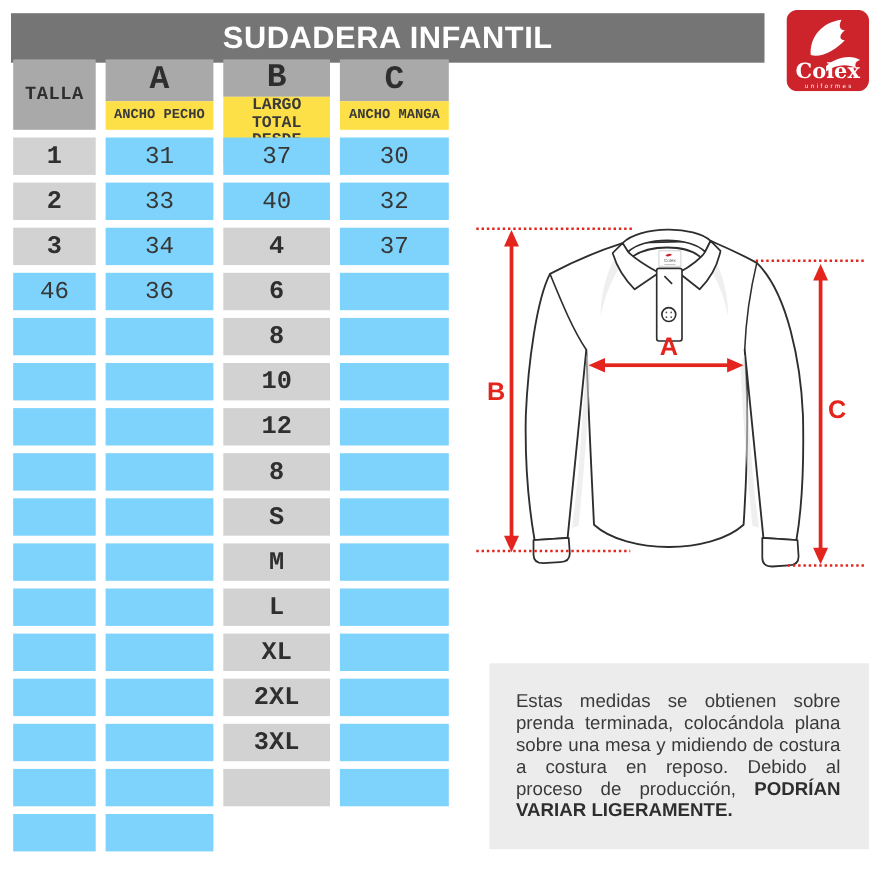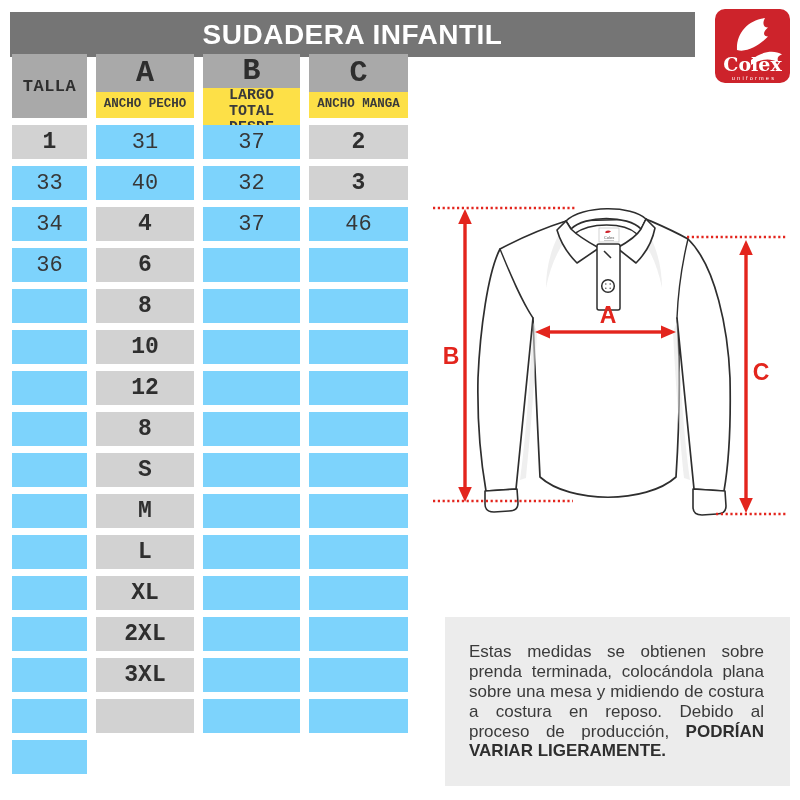--- a/index.html
+++ b/index.html
@@ -33,21 +33,21 @@
     font-weight:bold;font-size:23px;color:#2f2f2f;}
   .value-cell{background:#7dd3fc;display:flex;align-items:center;justify-content:center;
     font-size:22px;color:#373737;}
 
   
   #diagram{left:430px;top:180px;}
   .dim{font-family:"Liberation Sans",sans-serif;font-weight:bold;font-size:23px;fill:#e3251d;}
   .dot{stroke-width:2.3;stroke-dasharray:2.2 2.6;fill:none;}
 
   
-  #note-box{left:445px;top:617px;width:345px;height:169px;background:#ececec;
+  #note-box{left:445px;top:603px;width:345px;height:169px;background:#ececec;
     box-sizing:border-box;padding:25px 26px 0 24px;}
   #note-box p{margin:0;font-size:17px;line-height:1.17;color:#3a3a3a;text-align:justify;}
   #note-box b{color:#2e2e2e;}
 </style>
 </head>
 <body>
 
 <div class="abs" id="title-bar">
   <span class="t">SUDADERA INFANTIL</span>
 </div>
@@ -73,20 +73,21 @@
     <div class="colsub small">LARGO TOTAL DESDE CUELLO</div>
   </div>
   <div class="colhead">
     <div class="colletter">C</div>
     <div class="colsub">ANCHO MANGA</div>
   </div>
 
 <div class="size-cell">1</div>
     <div class="value-cell">31</div>
     <div class="value-cell">37</div>
+    <div class="value-cell">30</div>
     <div class="size-cell">2</div>
     <div class="value-cell">33</div>
     <div class="value-cell">40</div>
     <div class="value-cell">32</div>
     <div class="size-cell">3</div>
     <div class="value-cell">34</div>
     <div class="size-cell">4</div>
     <div class="value-cell">37</div>
     <div class="value-cell">46</div>
     <div class="value-cell">36</div>

